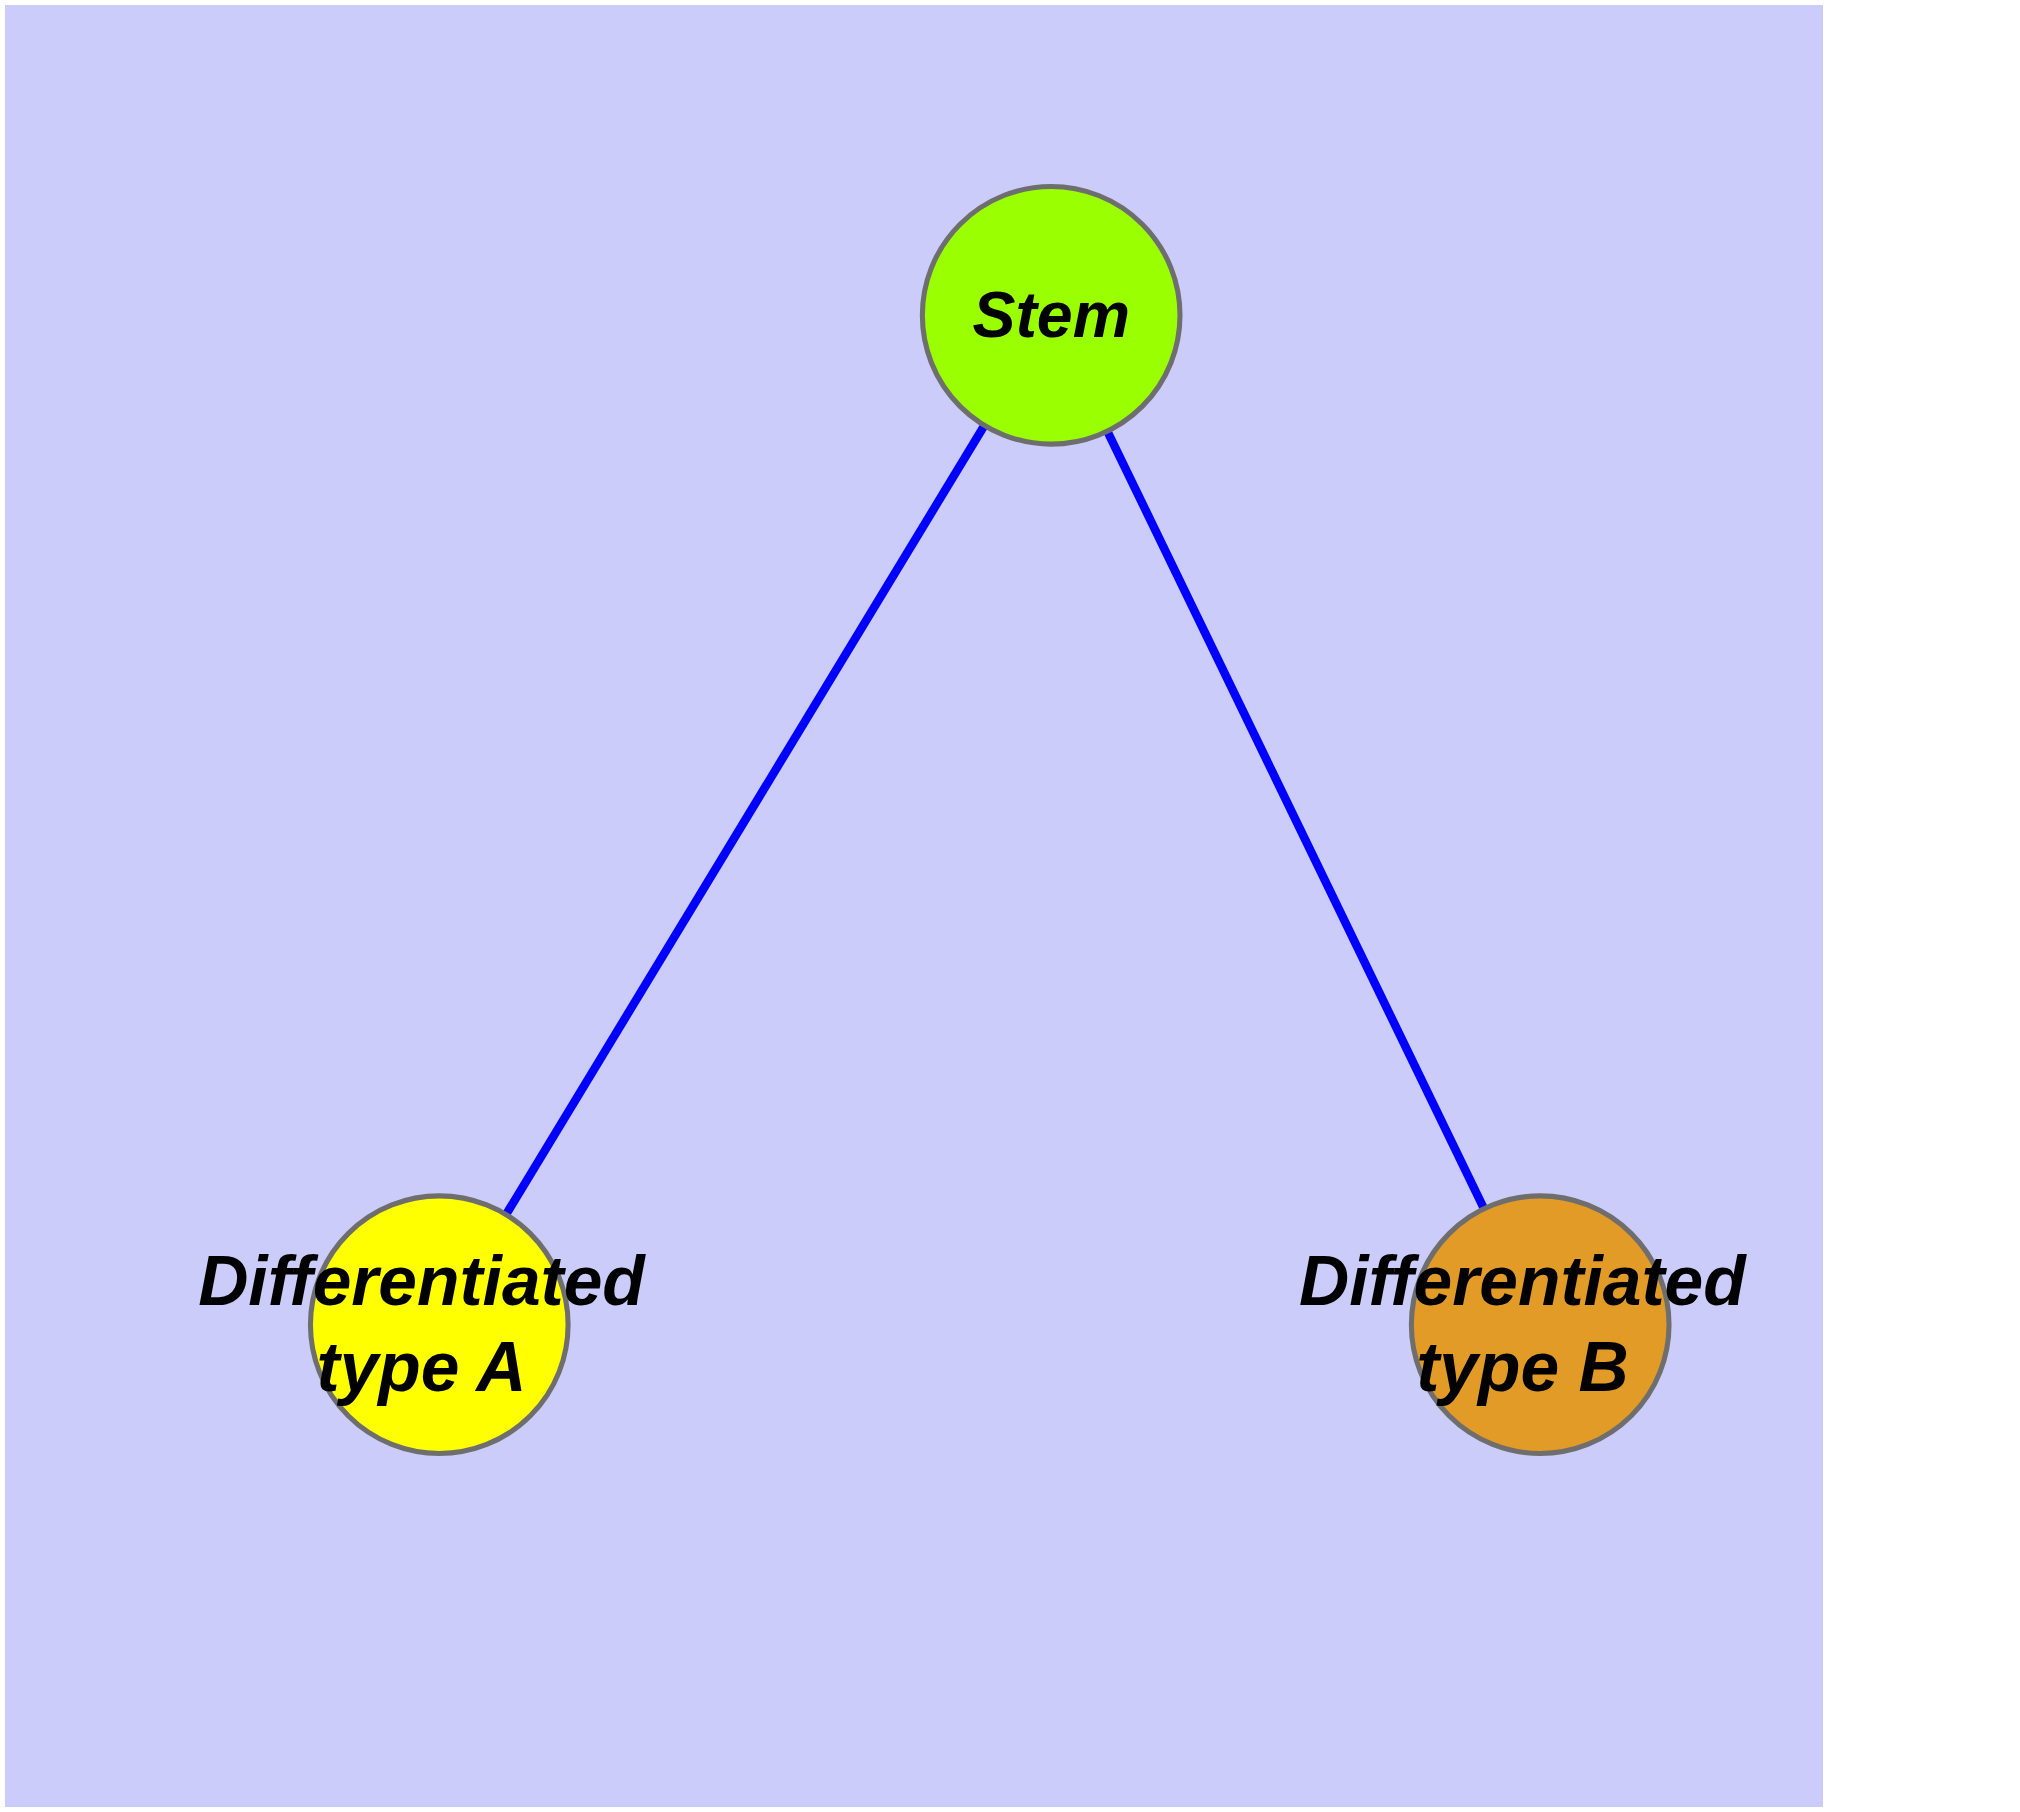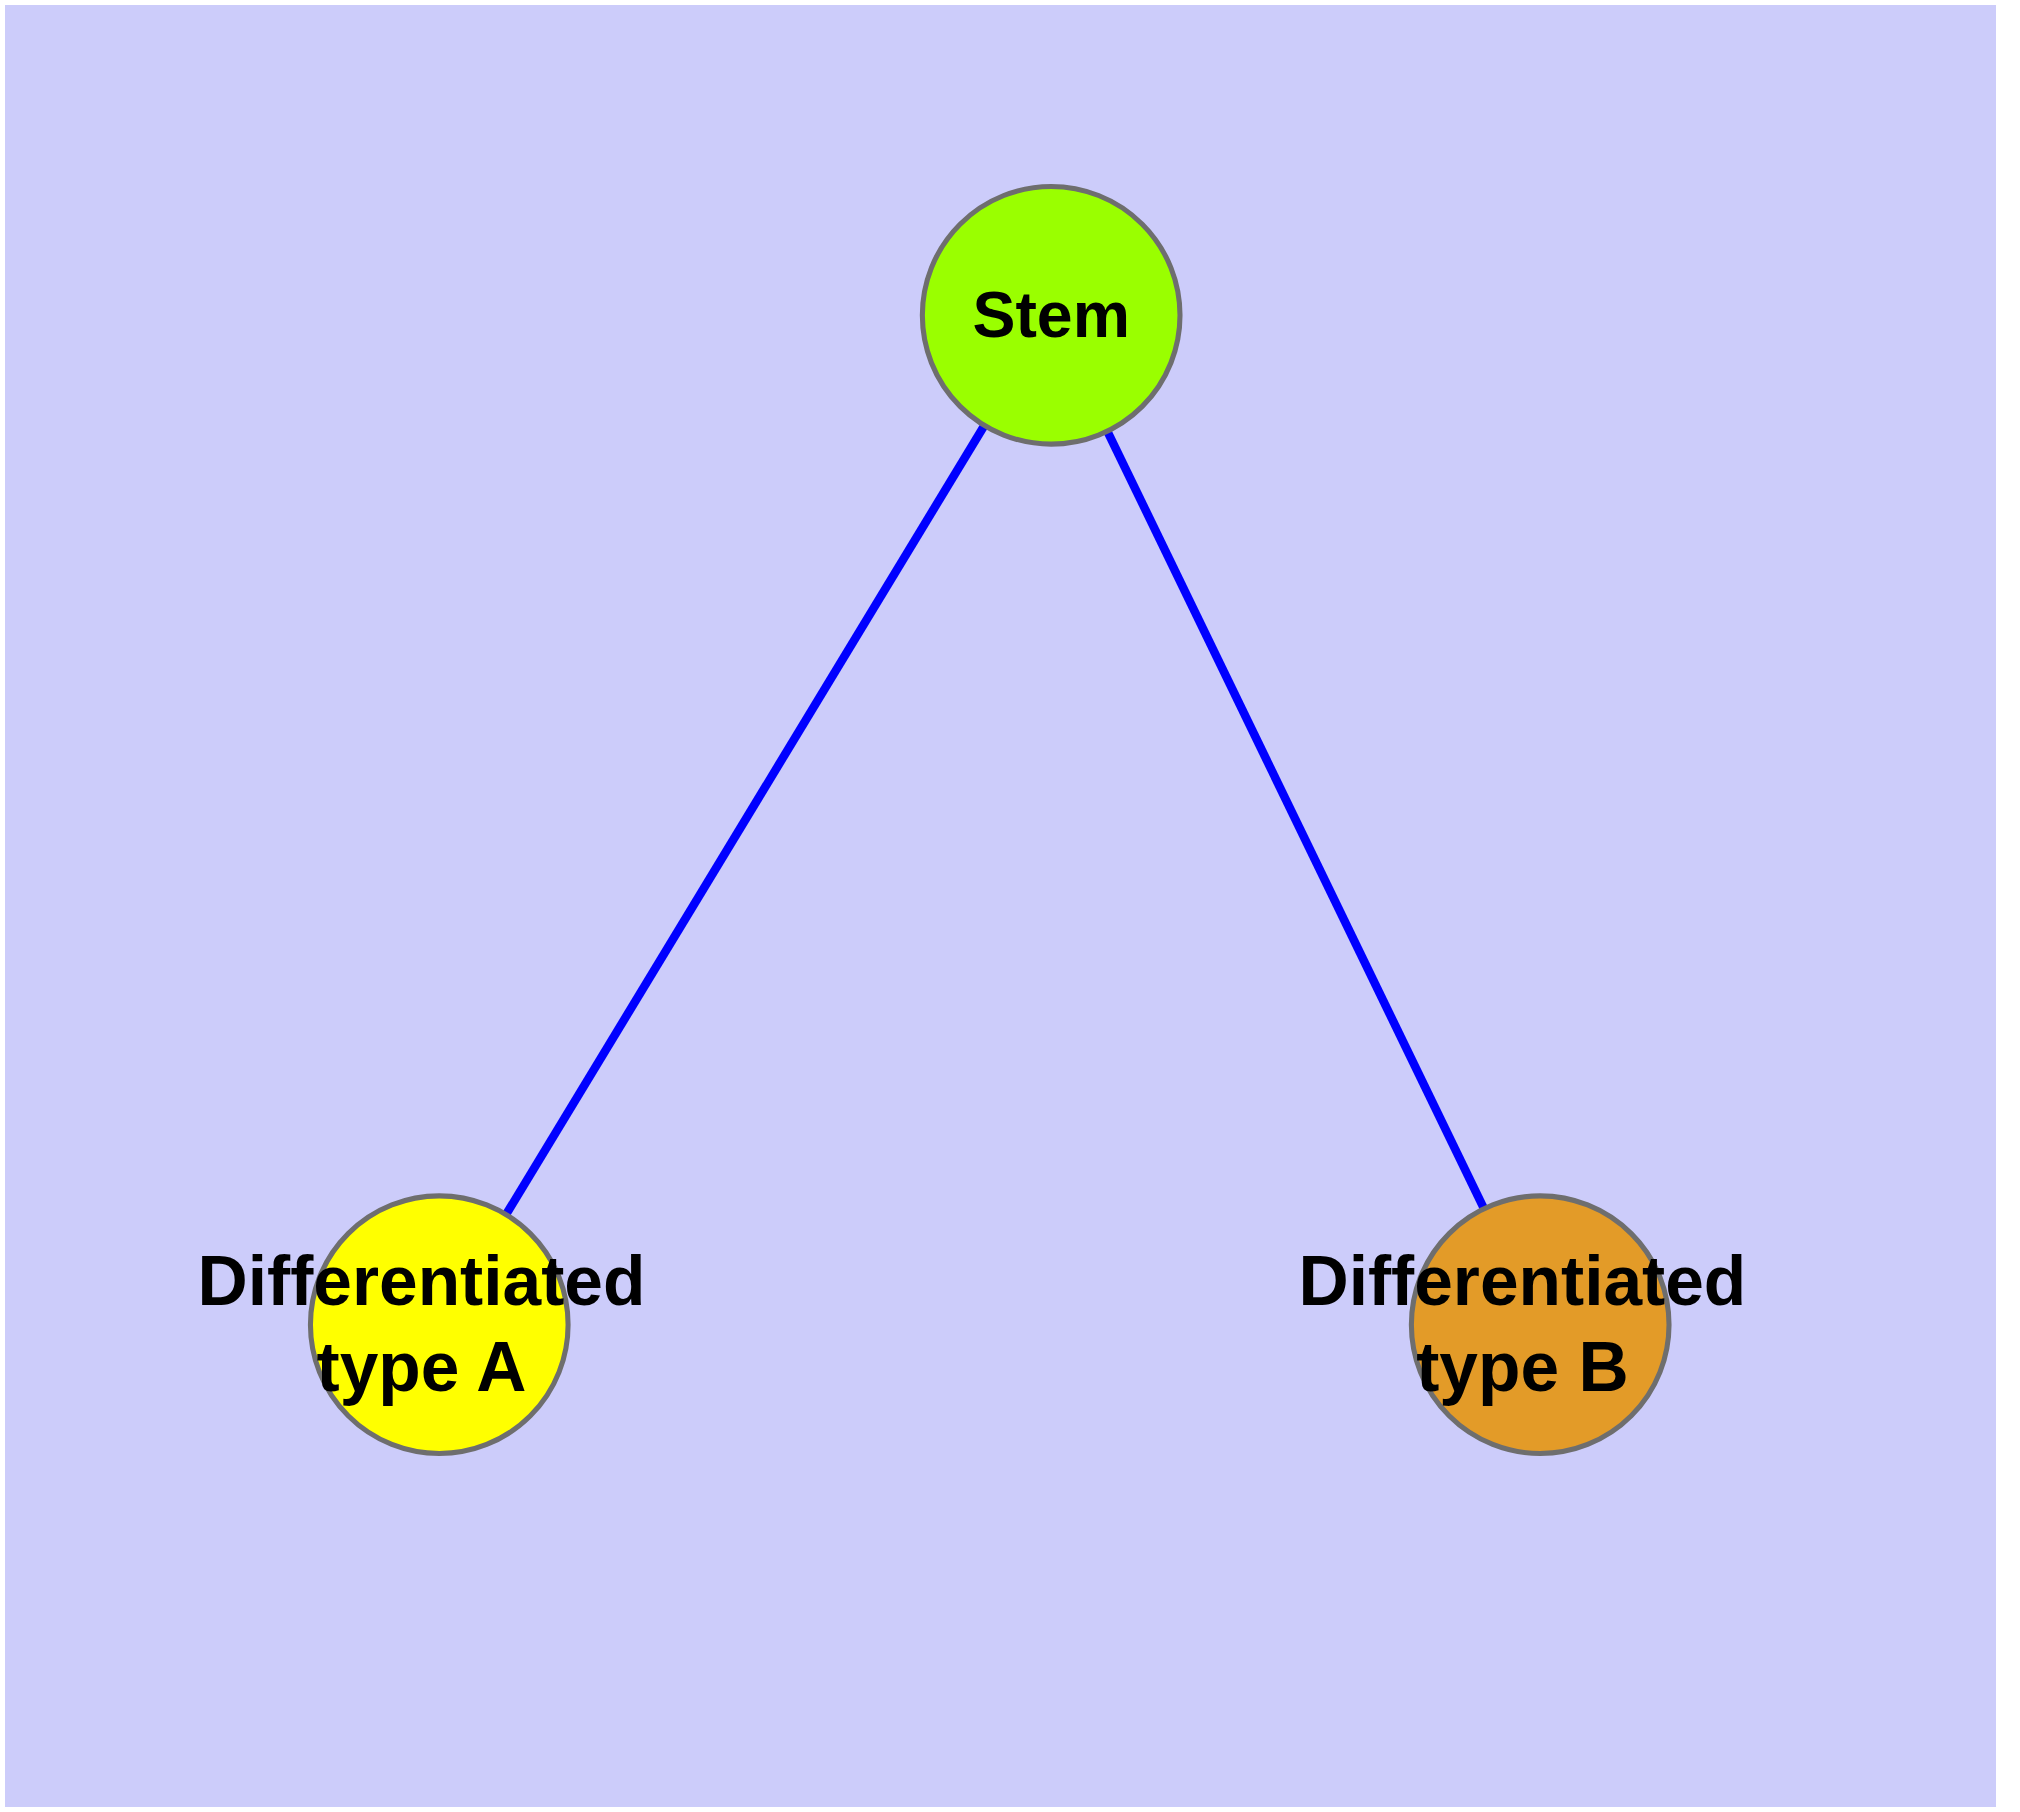--- a/index.html
+++ b/index.html
@@ -2,25 +2,26 @@
 <html style="font-size:13.6px"><head>
 <meta charset="utf-8">
 <style>
   html, body {
     margin: 0;
     padding: 0;
     background: #ffffff;
   }
   #stage {
     position: relative;
-    width: 1996px;
+    width: 1823px;
     height: 1812px;
     background: #ffffff;
     overflow: hidden;
     font-family: "Liberation Sans", sans-serif;
+    font-style: italic;
   }
   #canvas {
     position: absolute;
     left: 5.1px;
     top: 5.1px;
     width: 2010px;
     height: 1802px;
     background: #ccccfa;
   }
   #graph-svg {

